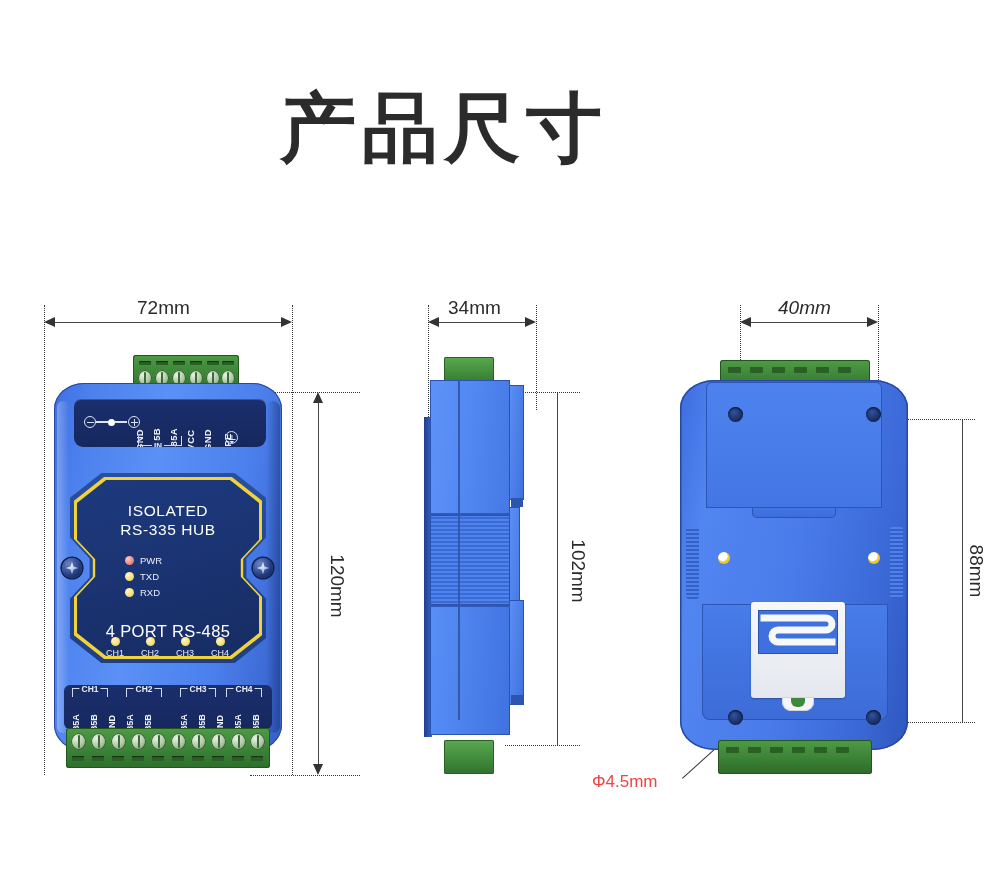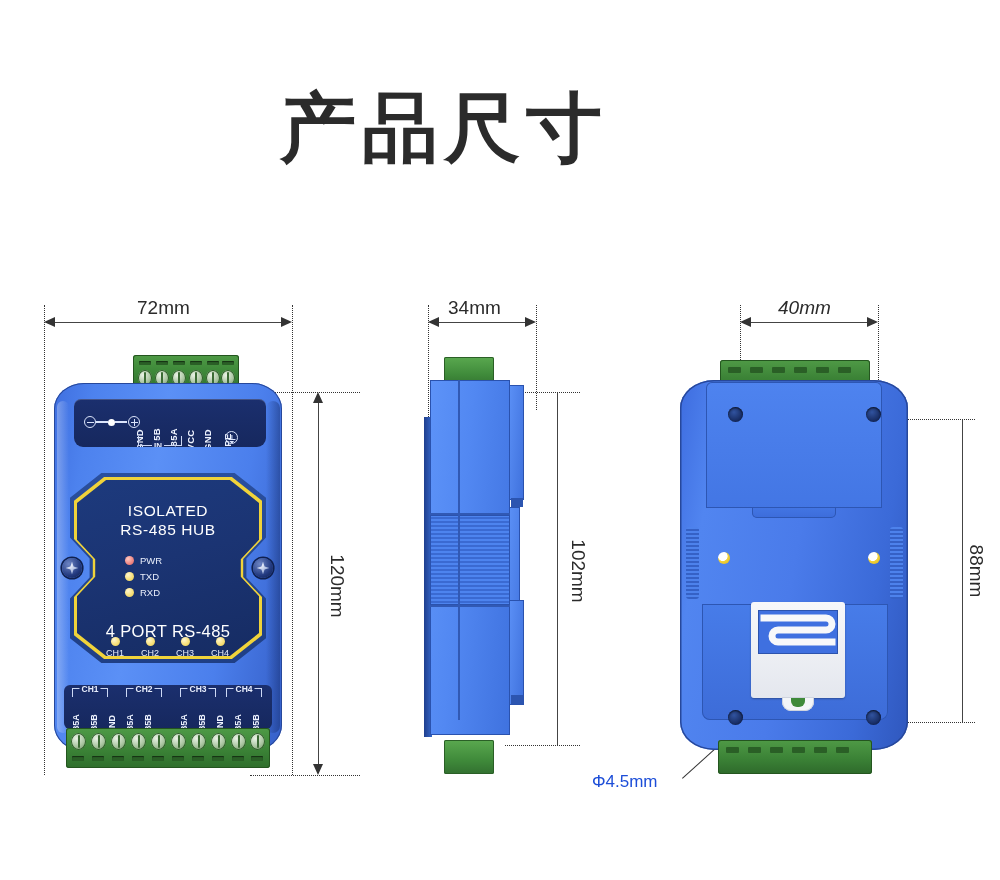--- a/index.html
+++ b/index.html
@@ -230,21 +230,21 @@
     background: #3f70e0; box-shadow: inset 0 0 0 1px #2c53ad; }
   .clip-z { position: absolute; left: 88px; top: 262px; width: 76px; height: 38px; }
   .clip-foot { position: absolute; left: 110px; top: 345px; width: 32px; height: 14px;
     background: #f3f5f8; border-radius: 0 0 9px 9px; box-shadow: inset 0 0 0 1px #cfd4de; }
   .clip-foot:after { content:""; position:absolute; left:9px; top:1px; width:14px; height:9px;
     background:#3f8a3a; border-radius:0 0 6px 6px; }
   .r-term { position: absolute; background: linear-gradient(180deg,#4f9a46,#3b8236 55%,#2e6a2b);
     border-radius: 3px; box-shadow: inset 0 0 0 1px #24551f; }
   .r-term .nub { position: absolute; top: 7px; width: 13px; height: 6px; background: #2a5f26; border-radius: 1px; }
 
-  .callout { position: absolute; color: #1d4ed8; font-size: 17px; white-space: nowrap; }
+  .callout { position: absolute; color: #ef4444; font-size: 17px; white-space: nowrap; }
 </style>
 </head>
 <body>
 
 <div id="stage">
 
   <div class="title">产品尺寸</div>
 
   <div>
 
@@ -331,21 +331,21 @@
             <i class="s2"></i>
             <i class="s3"></i>
             <i class="s4"></i>
         </div>
       </div>
 
       <div class="panel-outer"></div>
       <div class="panel-mid"></div>
       <div class="panel-in">
         <div class="brand1">ISOLATED</div>
-        <div class="brand2">RS-485 HUB</div>
+        <div class="brand2">RS-335 HUB</div>
 
         <div class="led red" style="left:48px; top:76px;"></div>
         <div class="ledtxt" style="left:63px; top:75px;">PWR</div>
         <div class="led yel" style="left:48px; top:92px;"></div>
         <div class="ledtxt" style="left:63px; top:91px;">TXD</div>
         <div class="led yel" style="left:48px; top:108px;"></div>
         <div class="ledtxt" style="left:63px; top:107px;">RXD</div>
 
         <div class="ports" style="top:134px;">4 PORT RS-485</div>
 

